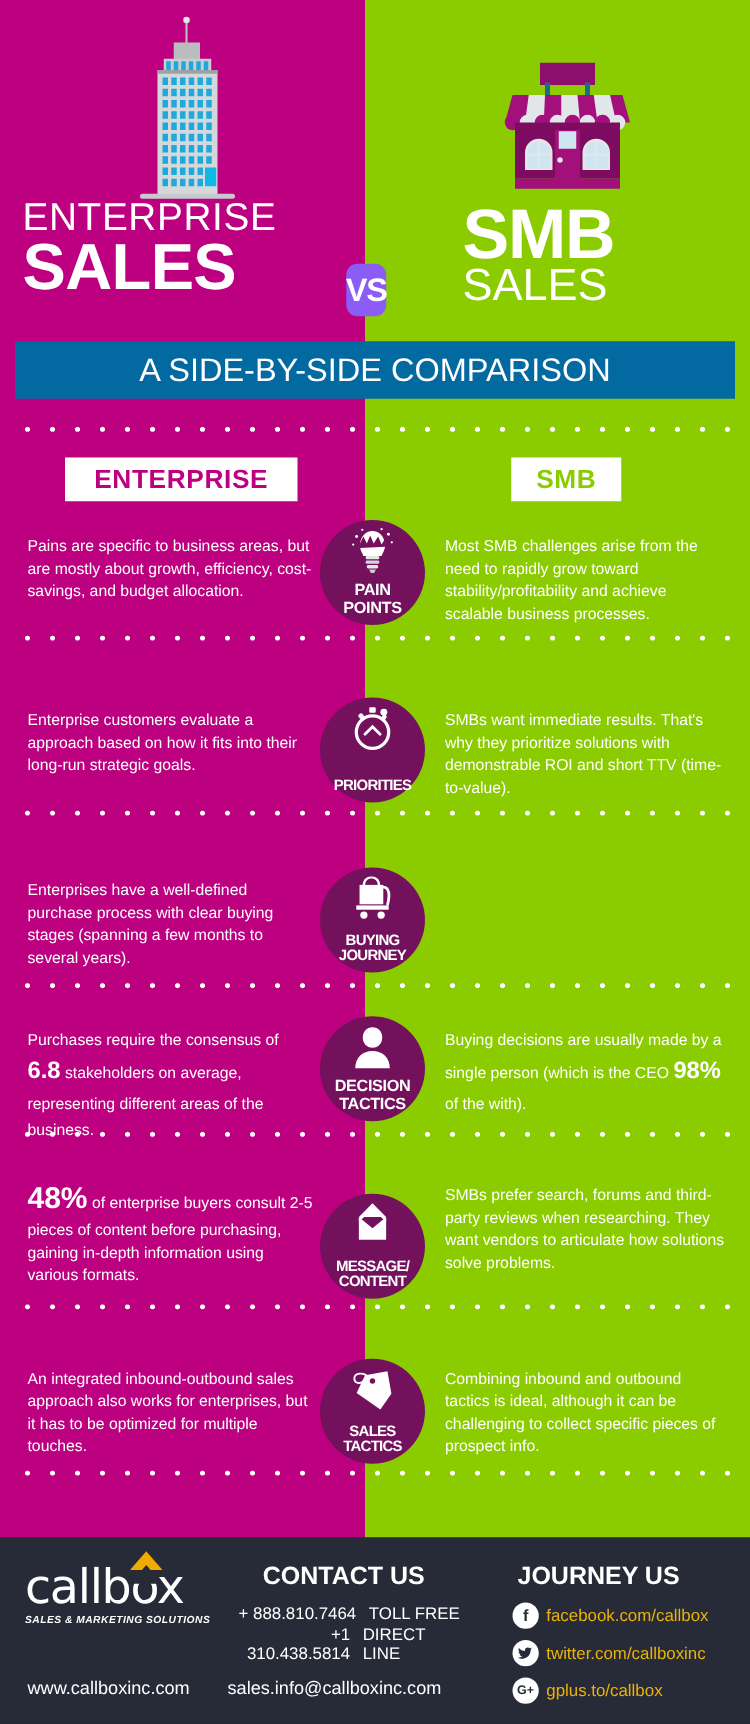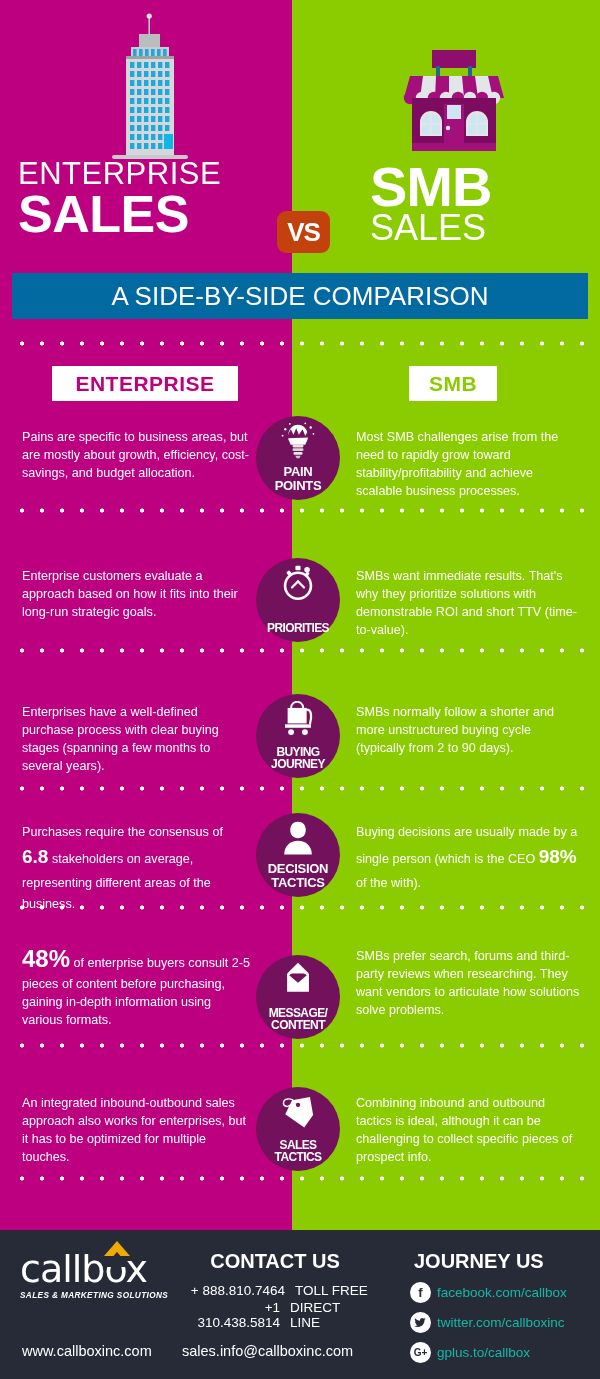--- a/index.html
+++ b/index.html
@@ -42,22 +42,22 @@
   }
   .hero-right-text {
     position: absolute; left: 370px; top: 162px; width: 220px;
     color: #ffffff; line-height: 0.9;
   }
   .t-smb { font-size: 56px; font-weight: 700; display: block; letter-spacing: -1px; }
   .t-sales-sm { font-size: 36px; font-weight: 400; display: block; letter-spacing: 0px; }
 
   .vs-badge {
     position: absolute; left: 277px; top: 211px;
-    width: 53px; height: 42px;
-    background: #c2410c; border-radius: 9px;
+    width: 32px; height: 42px;
+    background: #8b5cf6; border-radius: 9px;
     color: #ffffff; font-size: 26px; font-weight: 700;
     display: flex; align-items: center; justify-content: center;
     letter-spacing: -1px;
   }
 
   
   .banner {
     position: absolute; left: 12px; top: 273px;
     width: 576px; height: 46px;
     background: #0369a1;
@@ -176,21 +176,21 @@
   .social-row {
     display: flex; align-items: center; margin-top: 9px;
   }
   .social-icon {
     width: 21px; height: 21px; border-radius: 50%;
     background: #ffffff; color: #272B38;
     font-size: 13px; font-weight: 700;
     display: flex; align-items: center; justify-content: center;
     margin-right: 6px; flex: 0 0 21px;
   }
-  .social-text { color: #14b8a6; font-size: 13.5px; }
+  .social-text { color: #eab308; font-size: 13.5px; }
 
   svg { display: block; }
 </style>
 </head>
 <body>
 
 <div class="page">
 
   <div class="bg-left"></div>
   <div class="bg-right"></div>
@@ -384,21 +384,20 @@
         <rect x="31" y="8" width="4" height="5" rx="1.5" fill="#ffffff" transform="rotate(35 33 10)"></rect>
         <circle cx="22" cy="24" r="15" fill="none" stroke="#ffffff" stroke-width="3"></circle>
         <path d="M15 26 L22 19 L29 26" fill="none" stroke="#ffffff" stroke-width="2.6" stroke-linecap="round"></path>
       </svg>
     </div>
     <div class="disc-label">PRIORITIES</div>
   </div>
   <div class="dots" style="top:648px"></div>
 
   <div class="cell left" style="top:704px">Enterprises have a well-defined purchase process with clear buying stages (spanning a few months to several years).</div>
-  <div class="cell right" style="top:704px">SMBs normally follow a shorter and more unstructured buying cycle (typically from 2 to 90 days).</div>
   <div class="disc small-label" style="left:256px; top:694px">
     <div class="glyph">
       <svg viewBox="0 0 44 44" width="38" height="38">
         <rect x="10" y="8" width="22" height="18" fill="#ffffff"></rect>
         <path d="M14 8 C14 3 18 1 21 1" fill="none" stroke="#ffffff" stroke-width="2.2"></path>
         <path d="M28 8 C28 3 24 1 21 1" fill="none" stroke="#ffffff" stroke-width="2.2"></path>
         <path d="M32 10 C38 10 38 18 36 26" fill="none" stroke="#ffffff" stroke-width="2.6" stroke-linecap="round"></path>
         <rect x="7" y="27" width="30" height="4" fill="#ffffff"></rect>
         <circle cx="14" cy="36" r="3.4" fill="#ffffff"></circle>
         <circle cx="30" cy="36" r="3.4" fill="#ffffff"></circle>

